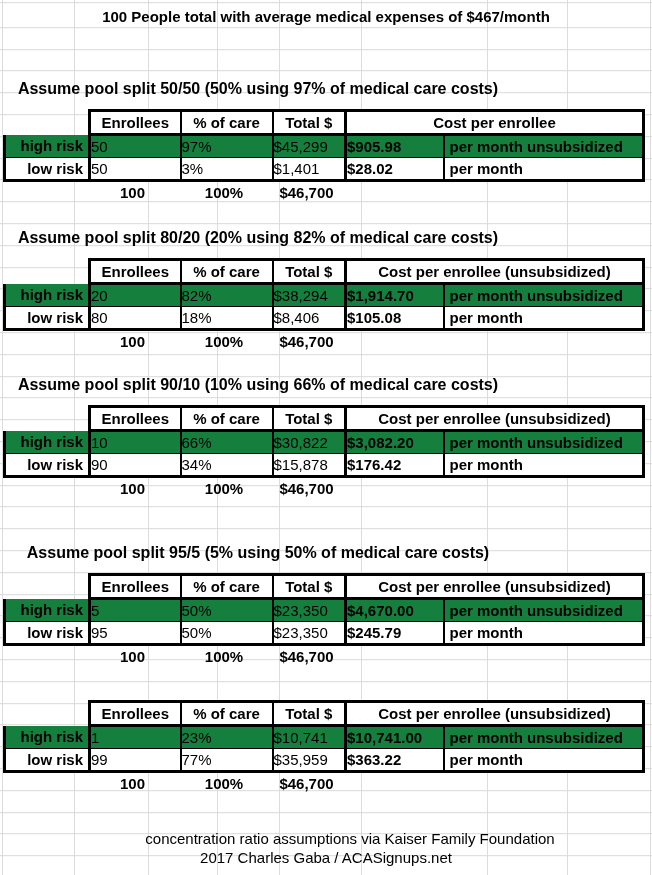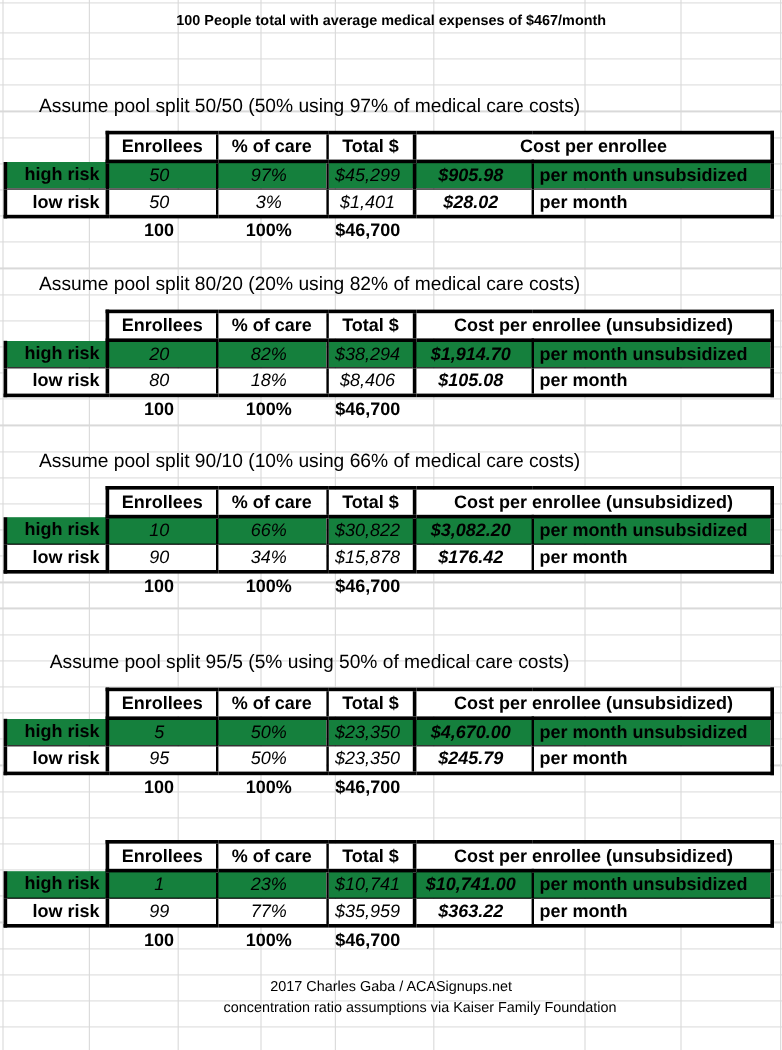--- a/index.html
+++ b/index.html
@@ -24,32 +24,32 @@
       linear-gradient(#dcdcdc,#dcdcdc),
       linear-gradient(#dcdcdc,#dcdcdc),
       linear-gradient(#dcdcdc,#dcdcdc),
       linear-gradient(#dcdcdc,#dcdcdc);
     background-repeat:repeat, no-repeat,no-repeat,no-repeat,no-repeat,no-repeat,no-repeat,no-repeat,no-repeat,no-repeat;
     background-size:auto, 1px 100%,1px 100%,1px 100%,1px 100%,1px 100%,1px 100%,1px 100%,1px 100%,1px 100%;
     background-position:0 6.2px, 2px 0,74px 0,148px 0,217px 0,279px 0,361px 0,487px 0,567px 0,650px 0;
   }
   .top-title,.footer-line{
     position:absolute;left:0;width:652px;
-    text-align:center;line-height:20px;font-size:12px;
+    text-align:center;line-height:20px;font-size:15px;
   }
   .top-title{font-weight:bold;}
   #title1{top:7px;}
   #title2{top:29px;}
   #footer1{top:829px;font-weight:normal;padding-left:24px;}
-  #footer2{top:812px;font-weight:normal;}
+  #footer2{top:848px;font-weight:normal;}
 
   .pool{position:absolute;left:0;width:652px;}
   .section-title{
     width:516px;text-align:center;
-    font-size:16px;font-weight:normal;line-height:20px;
+    font-size:16px;font-weight:bold;line-height:20px;
   }
   table.pool-table{
     border-collapse:collapse;table-layout:fixed;
     width:639px;margin:10px 0 0 3px;
     font-size:15px;
   }
   table.pool-table td{
     height:21px;line-height:21px;padding:0;
     overflow:hidden;white-space:nowrap;
   }
@@ -76,21 +76,21 @@
     font-weight:bold;text-align:right;padding-right:5px;
     border-left:3px solid #000;
   }
   .row td.v-enr{border-left:3px solid #000;}
   .row td.v-care,.row td.v-total{border-left:2px solid #000;}
   .row td.v-cost{border-left:3px solid #000;font-weight:bold;}
   .row td.v-note{
     border-left:2px solid #000;border-right:3px solid #000;
     font-weight:bold;text-align:left;padding-left:5px;
   }
-  .row td.num,.row td.v-cost{text-align:center;padding-right:5px;font-style:italic;}
+  .row td.num,.row td.v-cost{text-align:left;padding-right:5px;}
   .row.high td{border-bottom:1px solid #000;}
   .row.low td{border-bottom:3px solid #000;}
 
   
   .totals td{background:transparent;font-weight:bold;}
   .totals td.tot{text-align:center;padding-right:5px;}
 </style>
 </head>
 <body>
 

